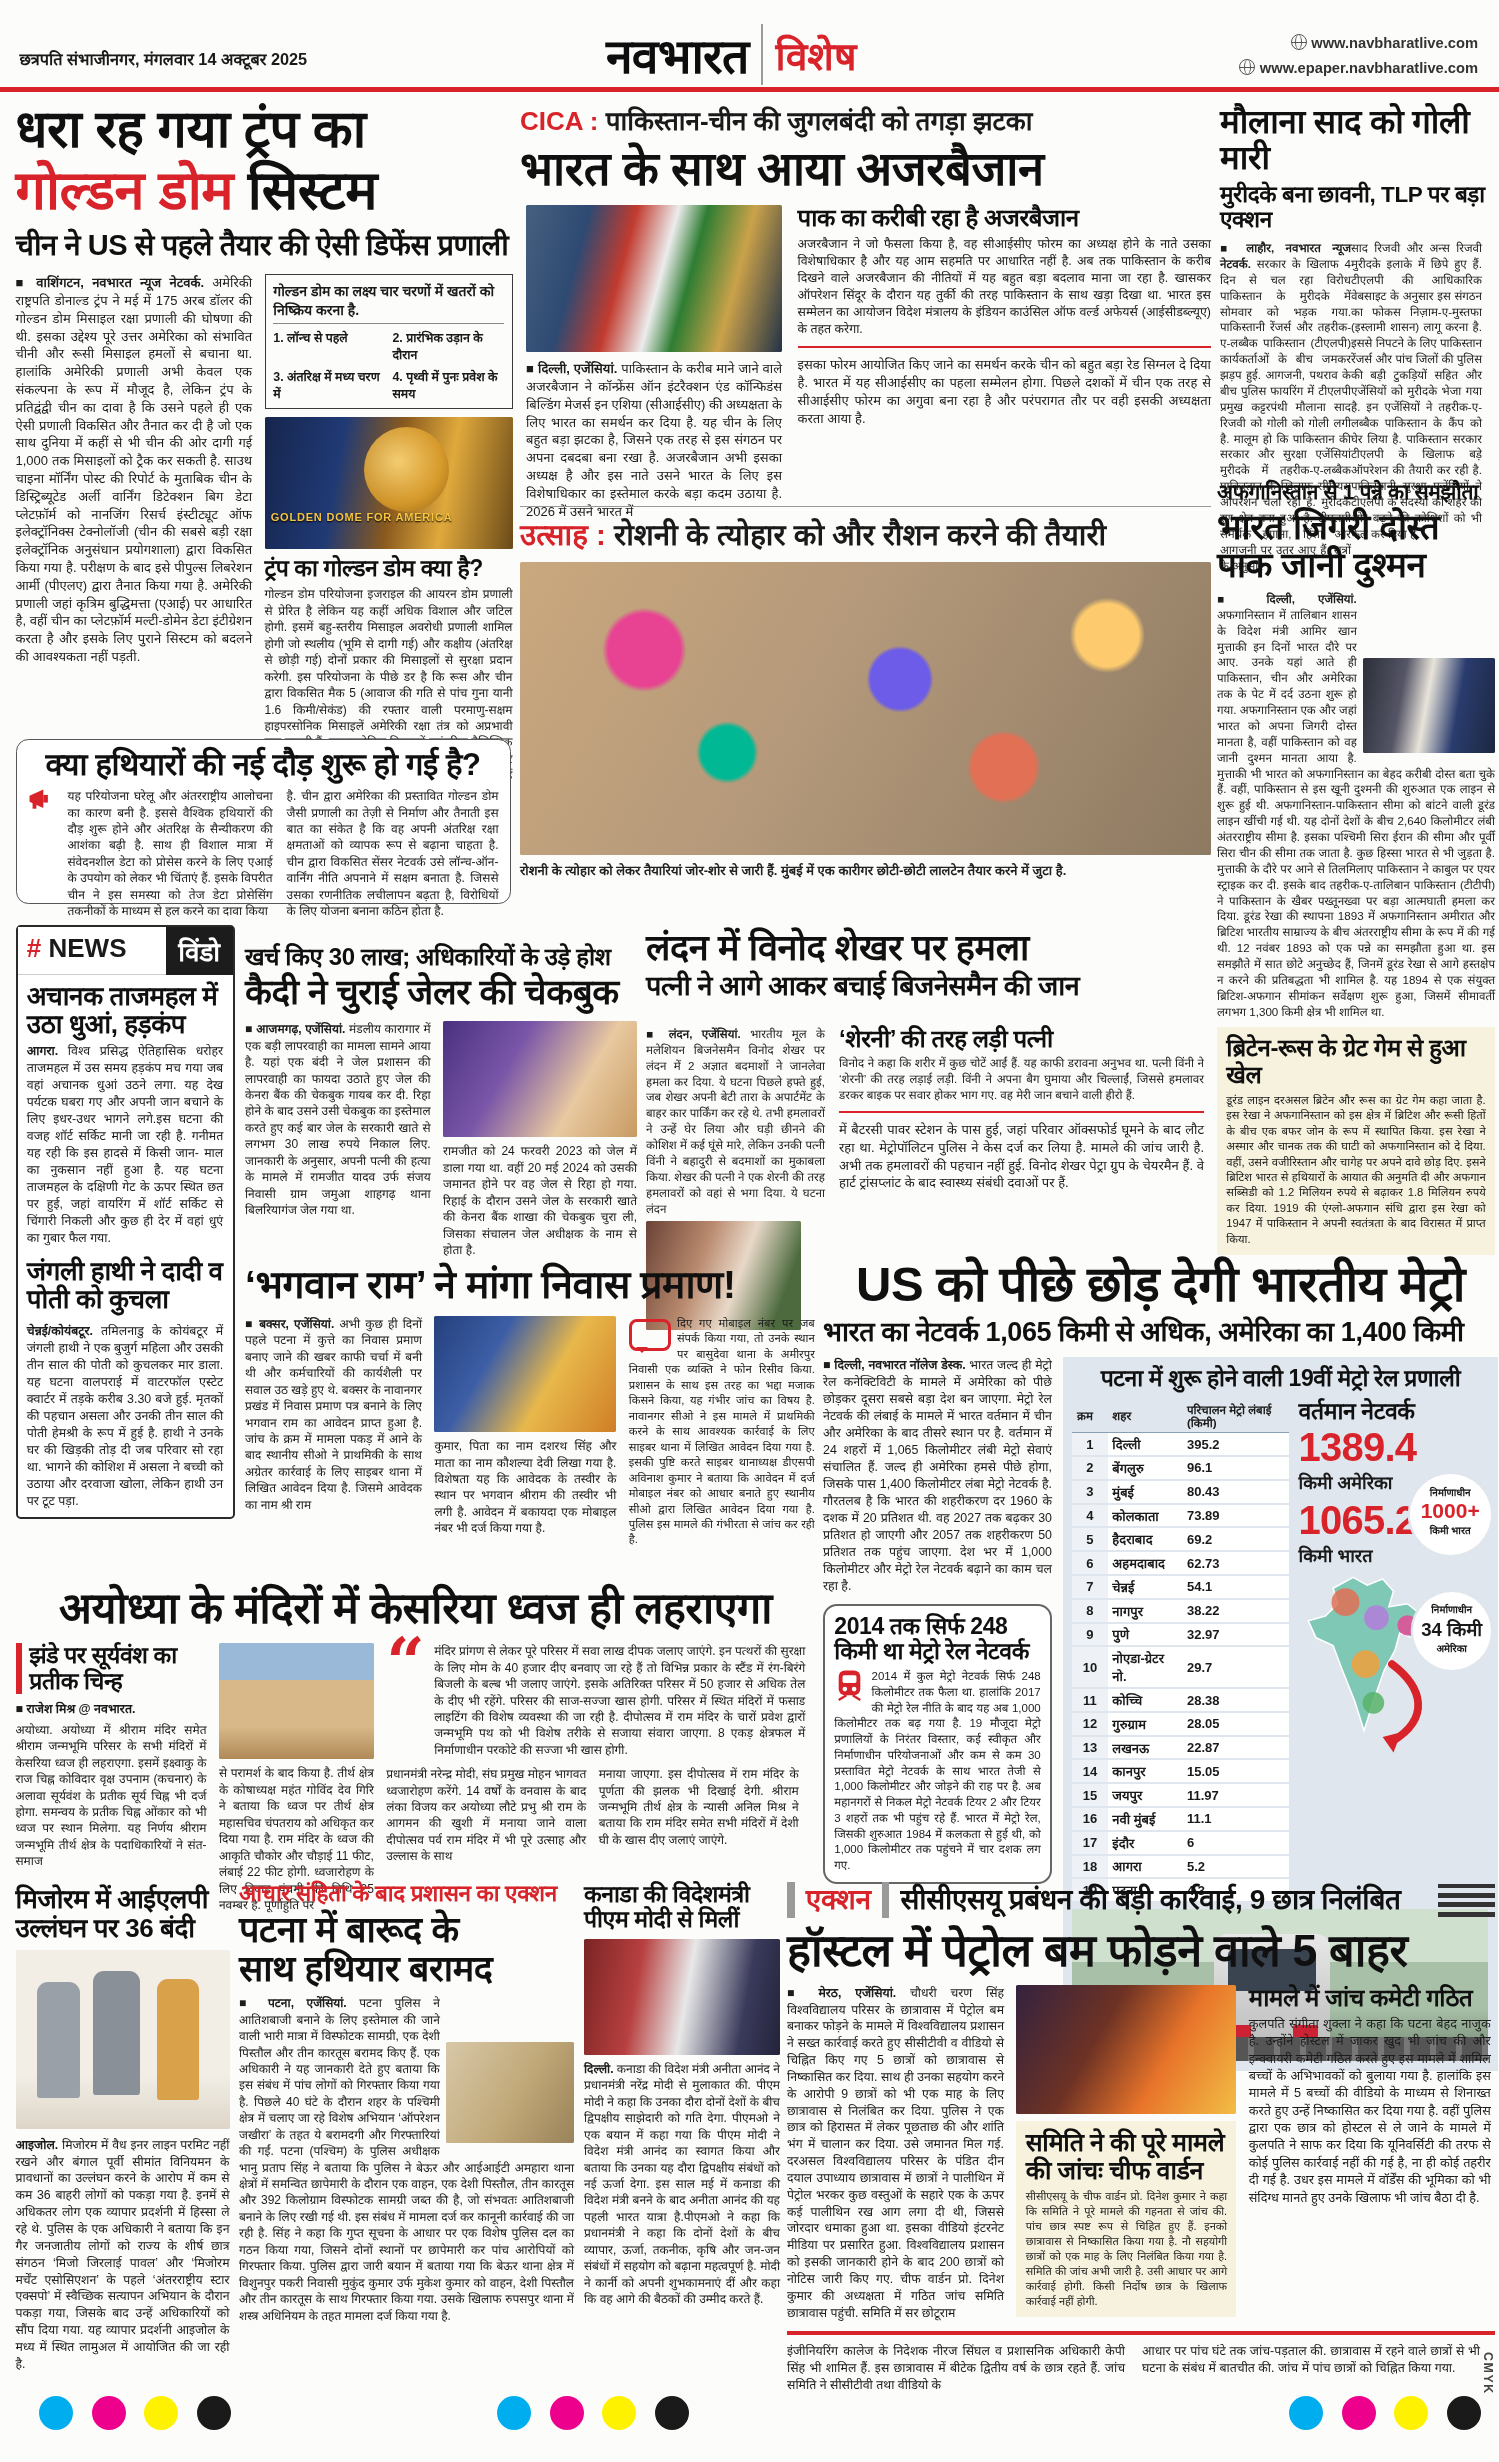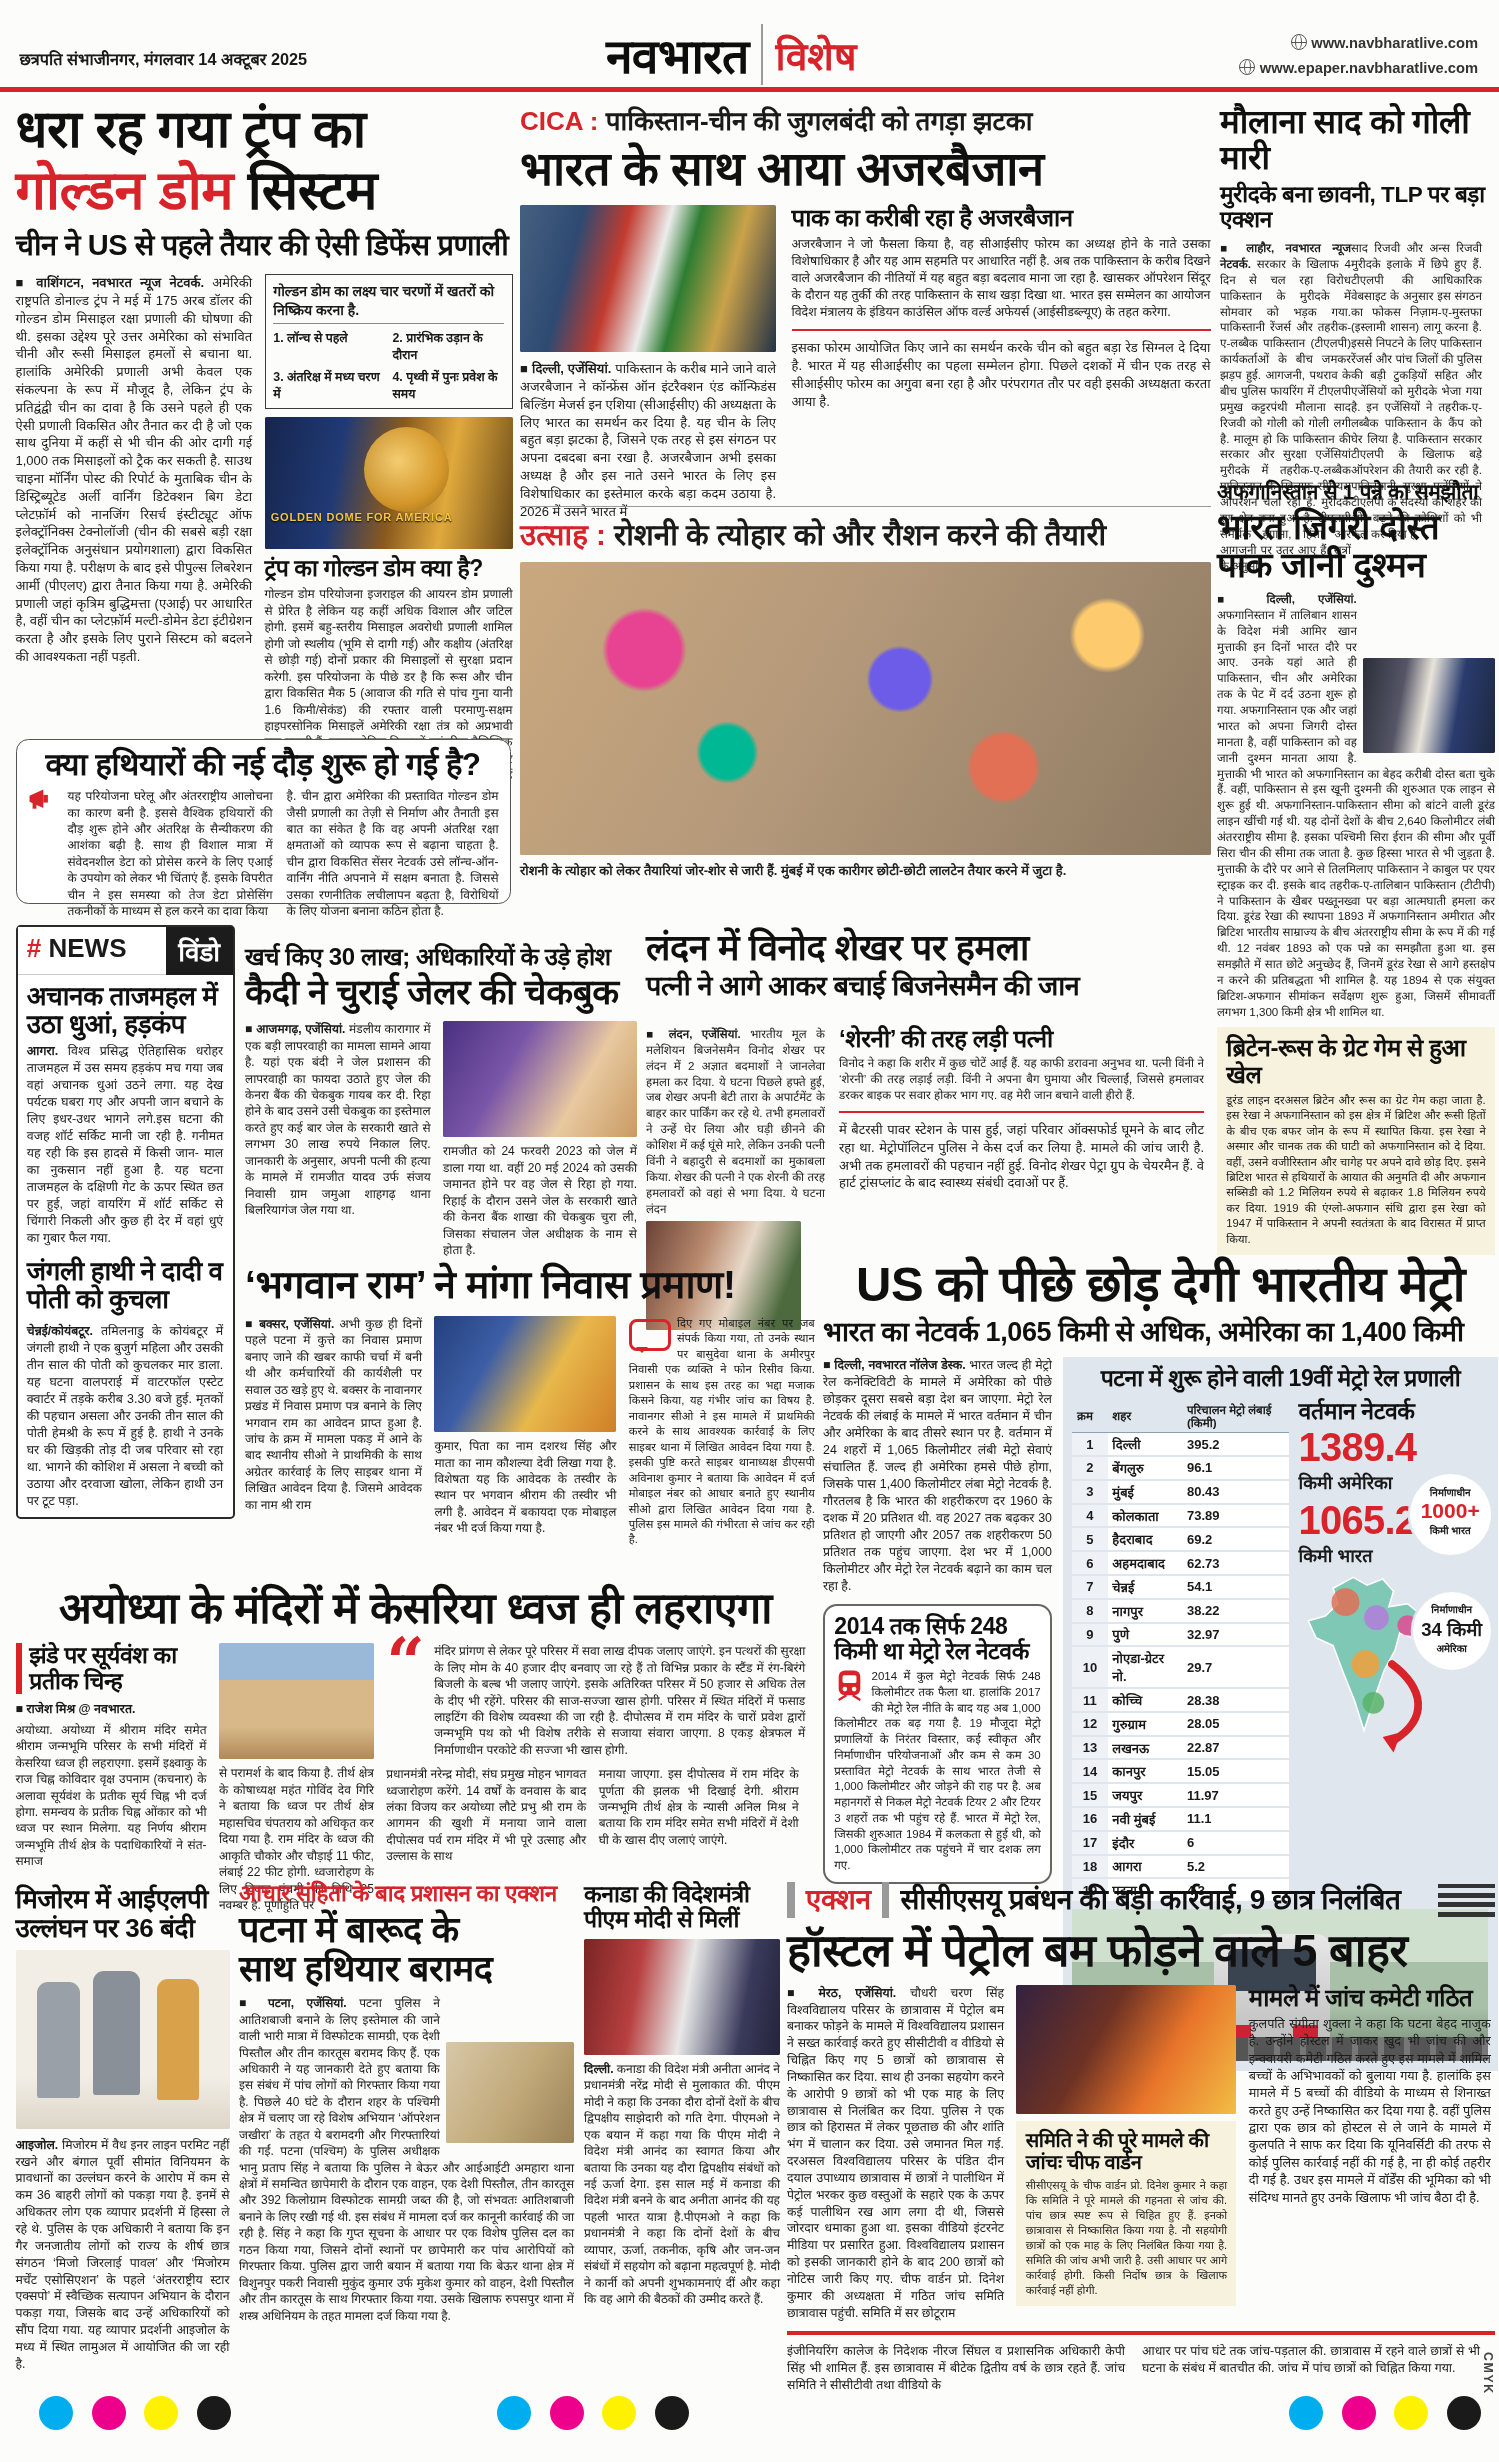--- a/index.html
+++ b/index.html
@@ -94,21 +94,21 @@
       <div class="bt" style="width:217px;font-size:12px;">है. चीन द्वारा अमेरिका की प्रस्तावित गोल्डन डोम जैसी प्रणाली का तेज़ी से निर्माण और तैनाती इस बात का संकेत है कि वह अपनी अंतरिक्ष रक्षा क्षमताओं को व्यापक रूप से बढ़ाना चाहता है. चीन द्वारा विकसित सेंसर नेटवर्क उसे लॉन्च-ऑन-वार्निंग नीति अपनाने में सक्षम बनाता है. जिससे उसका रणनीतिक लचीलापन बढ़ता है, विरोधियों के लिए योजना बनाना कठिन होता है.</div>
     </div>
   </div>
 
   <div class="abs" style="left:520px;top:102px;width:691px;">
     <div style="font-size:26px;font-weight:800;">
       <span class="red">CICA :</span><span> पाकिस्तान-चीन की जुगलबंदी को तगड़ा झटका</span>
     </div>
     <div class="hl" style="font-size:47px;margin-top:4.7px;">भारत के साथ आया अजरबैजान</div>
     <div style="display:flex;gap:15.5px;margin-top:11px;">
-      <div style="width:256px;">
+      <div style="width:256px;margin-left:6px;">
         <div class="photo" style="width:256px;height:147px;background:linear-gradient(105deg,#46607f 0%,#2e4a72 22%,#c23b2f 38%,#ececec 52%,#2e7d32 62%,#caa24a 78%,#233246 100%);"></div>
         <div class="bt" style="margin-top:7.8px;font-size:13px;">
           <span class="dl">■ दिल्ली, एजेंसियां.</span>
           <span>पाकिस्तान के करीब माने जाने वाले अजरबैजान ने कॉन्फ्रेंस ऑन इंटरैक्शन एंड कॉन्फिडंस बिल्डिंग मेजर्स इन एशिया (सीआईसीए) की अध्यक्षता के लिए भारत का समर्थन कर दिया है. यह चीन के लिए बहुत बड़ा झटका है, जिसने एक तरह से इस संगठन पर अपना दबदबा बना रखा है. अजरबैजान अभी इसका अध्यक्ष है और इस नाते उसने भारत के लिए इस विशेषाधिकार का इस्तेमाल करके बड़ा कदम उठाया है. 2026 में उसने भारत में</span>
         </div>
       </div>
       <div style="width:419px;">
         <div class="hl" style="font-size:24px;">पाक का करीबी रहा है अजरबैजान</div>
         <div class="bt" style="margin-top:4.7px;font-size:12.4px;">अजरबैजान ने जो फैसला किया है, वह सीआईसीए फोरम का अध्यक्ष होने के नाते उसका विशेषाधिकार है और यह आम सहमति पर आधारित नहीं है. अब तक पाकिस्तान के करीब दिखने वाले अजरबैजान की नीतियों में यह बहुत बड़ा बदलाव माना जा रहा है. खासकर ऑपरेशन सिंदूर के दौरान यह तुर्की की तरह पाकिस्तान के साथ खड़ा दिखा था. भारत इस सम्मेलन का आयोजन विदेश मंत्रालय के इंडियन काउंसिल ऑफ वर्ल्ड अफेयर्स (आईसीडब्ल्यूए) के तहत करेगा.</div>
         <div class="smallrule"></div>
@@ -484,21 +484,21 @@
     </div>
     <div class="hl" style="font-size:45px;margin-top:4.7px;">हॉस्टल में पेट्रोल बम फोड़ने वाले 5 बाहर</div>
     <div style="display:flex;gap:12.4px;margin-top:9.3px;">
       <div class="bt" style="width:217px;font-size:12.3px;">
         <span class="dl">■ मेरठ, एजेंसियां.</span>
         <span>चौधरी चरण सिंह विश्वविद्यालय परिसर के छात्रावास में पेट्रोल बम बनाकर फोड़ने के मामले में विश्वविद्यालय प्रशासन ने सख्त कार्रवाई करते हुए सीसीटीवी व वीडियो से चिह्नित किए गए 5 छात्रों को छात्रावास से निष्कासित कर दिया. साथ ही उनका सहयोग करने के आरोपी 9 छात्रों को भी एक माह के लिए छात्रावास से निलंबित कर दिया. पुलिस ने एक छात्र को हिरासत में लेकर पूछताछ की और शांति भंग में चालान कर दिया. उसे जमानत मिल गई. दरअसल विश्वविद्यालय परिसर के पंडित दीन दयाल उपाध्याय छात्रावास में छात्रों ने पालीथिन में पेट्रोल भरकर कुछ वस्तुओं के सहारे एक के ऊपर कई पालीथिन रख आग लगा दी थी, जिससे जोरदार धमाका हुआ था. इसका वीडियो इंटरनेट मीडिया पर प्रसारित हुआ. विश्वविद्यालय प्रशासन को इसकी जानकारी होने के बाद 200 छात्रों को नोटिस जारी किए गए. चीफ वार्डन प्रो. दिनेश कुमार की अध्यक्षता में गठित जांच समिति छात्रावास पहुंची. समिति में सर छोटूराम</span>
       </div>
       <div style="width:220px;">
         <div class="photo" style="width:220px;height:129px;background:linear-gradient(120deg,#33223f 0%,#6e3224 38%,#e8742a 66%,#f2be45 100%);"></div>
         <div class="cream" style="margin-top:7.8px;padding:7.8px 9.3px;">
-          <div class="hl" style="font-size:20px;">समिति ने की पूरे मामले की जांचः चीफ वार्डन</div>
+          <div class="hl" style="font-size:25px;">समिति ने की पूरे मामले की जांचः चीफ वार्डन</div>
           <div class="bt" style="font-size:11px;margin-top:4.7px;">सीसीएसयू के चीफ वार्डन प्रो. दिनेश कुमार ने कहा कि समिति ने पूरे मामले की गहनता से जांच की. पांच छात्र स्पष्ट रूप से चिहित हुए हैं. इनको छात्रावास से निष्कासित किया गया है. नौ सहयोगी छात्रों को एक माह के लिए निलंबित किया गया है. समिति की जांच अभी जारी है. उसी आधार पर आगे कार्रवाई होगी. किसी निर्दोष छात्र के खिलाफ कार्रवाई नहीं होगी.</div>
         </div>
       </div>
       <div style="width:242px;">
         <div class="hl" style="font-size:24px;">मामले में जांच कमेटी गठित</div>
         <div class="bt" style="font-size:12.7px;margin-top:4.7px;">कुलपति संगीता शुक्ला ने कहा कि घटना बेहद नाजुक है. उन्होंने होस्टल में जाकर खुद भी जांच की और इन्क्वायरी कमेटी गठित करते हुए इस मामले में शामिल बच्चों के अभिभावकों को बुलाया गया है. हालांकि इस मामले में 5 बच्चों की वीडियो के माध्यम से शिनाख्त करते हुए उन्हें निष्कासित कर दिया गया है. वहीं पुलिस द्वारा एक छात्र को होस्टल से ले जाने के मामले में कुलपति ने साफ कर दिया कि यूनिवर्सिटी की तरफ से कोई पुलिस कार्रवाई नहीं की गई है, ना ही कोई तहरीर दी गई है. उधर इस मामले में वॉर्डेंस की भूमिका को भी संदिग्ध मानते हुए उनके खिलाफ भी जांच बैठा दी है.</div>
       </div>
     </div>
     <div class="rule-red" style="height:3.9px;margin:9.3px 0 7.8px 0;"></div>
     <div style="display:flex;gap:17px;">

